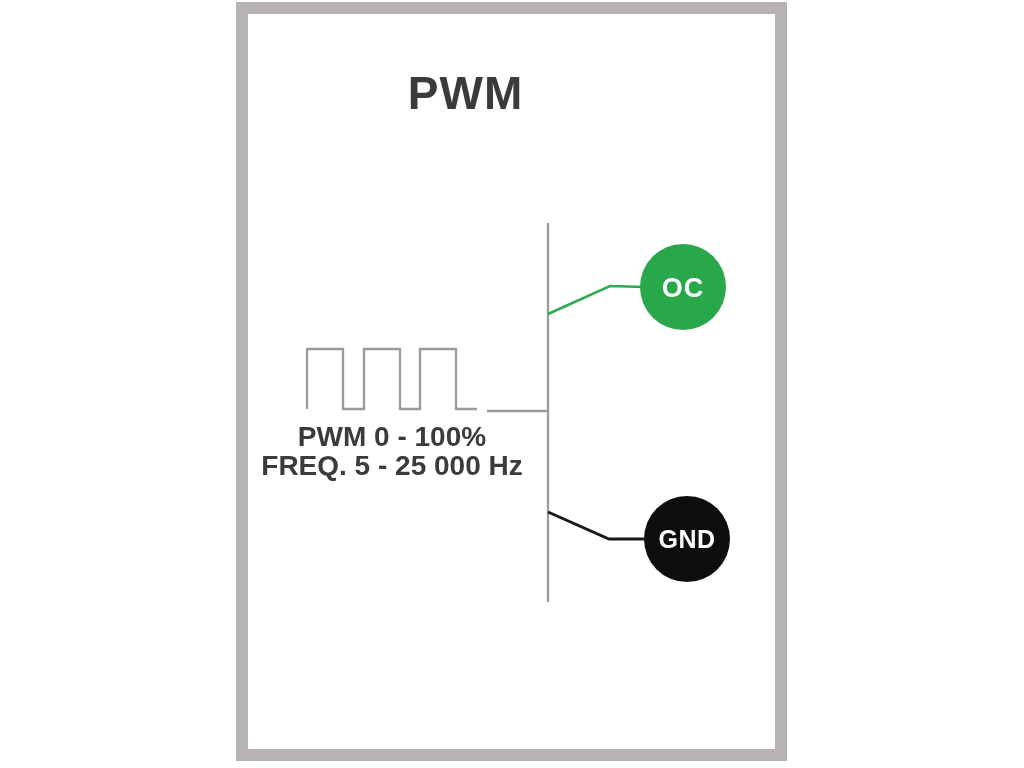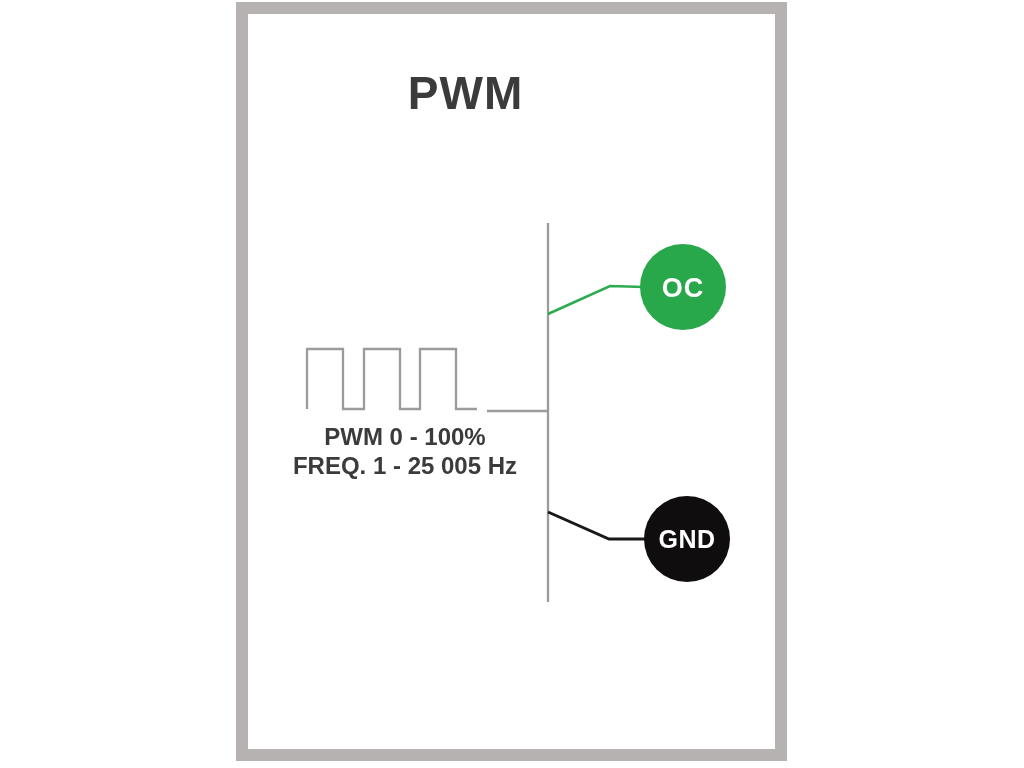--- a/index.html
+++ b/index.html
@@ -28,26 +28,26 @@
     top: 66px;
     width: 459px;
     text-align: center;
     font-size: 46px;
     font-weight: bold;
     color: #3b3b3b;
     letter-spacing: 1px;
   }
   .caption {
     position: absolute;
-    left: 255px;
+    left: 242px;
     top: 422px;
     width: 300px;
     text-align: center;
     font-weight: bold;
-    font-size: 24px;
+    font-size: 28px;
     color: #3b3b3b;
     line-height: 29px;
   }
   svg.diagram {
     position: absolute;
     left: 0;
     top: 0;
     width: 1024px;
     height: 768px;
   }
@@ -77,14 +77,14 @@
 
   <circle cx="683" cy="287" r="43" fill="#29a84b"></circle>
   <text x="683" y="297" font-size="27" text-anchor="middle" letter-spacing="1" fill="#ffffff">OC</text>
 
   <circle cx="687" cy="539" r="43" fill="#0f0d0d"></circle>
   <text x="687" y="548" font-size="25" text-anchor="middle" letter-spacing="0.5" fill="#ffffff">GND</text>
 </svg>
 
 <div class="caption">
   <div>PWM 0 - 100%</div>
-  <div>FREQ. 1 - 25 005 Hz</div>
+  <div>FREQ. 5 - 25 000 Hz</div>
 </div>
 
 </body></html>

